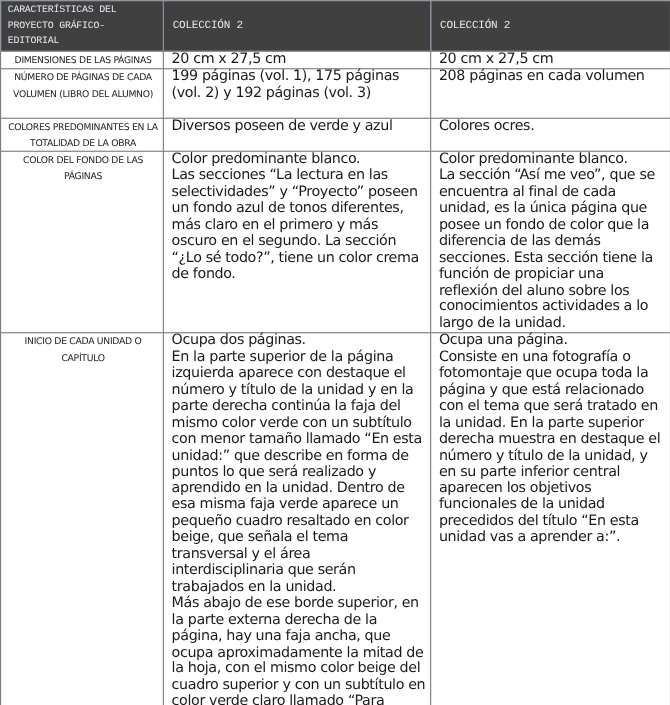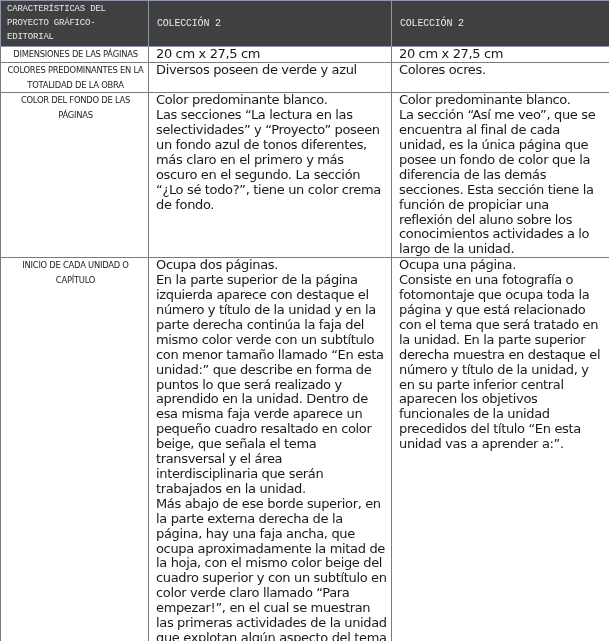--- a/index.html
+++ b/index.html
@@ -101,20 +101,29 @@
   <tbody>
     <tr class="r-dim">
       <td class="label">DIMENSIONES DE LAS PÁGINAS</td>
       <td class="val">
         <span class="para">20 cm x 27,5 cm</span>
       </td>
       <td class="val">
         <span class="para">20 cm x 27,5 cm</span>
       </td>
     </tr>
+    <tr class="r-num">
+      <td class="label">NÚMERO DE PÁGINAS DE CADA VOLUMEN (LIBRO DEL ALUMNO)</td>
+      <td class="val">
+        <span class="para">199 páginas (vol. 1), 175 páginas (vol. 2) y 192 páginas (vol. 3)</span>
+      </td>
+      <td class="val">
+        <span class="para">208 páginas en cada volumen</span>
+      </td>
+    </tr>
     <tr class="r-col">
       <td class="label">COLORES PREDOMINANTES EN LA TOTALIDAD DE LA OBRA</td>
       <td class="val">
         <span class="para">Diversos poseen de verde y azul</span>
       </td>
       <td class="val">
         <span class="para">Colores ocres.</span>
       </td>
     </tr>
     <tr class="r-fondo">

